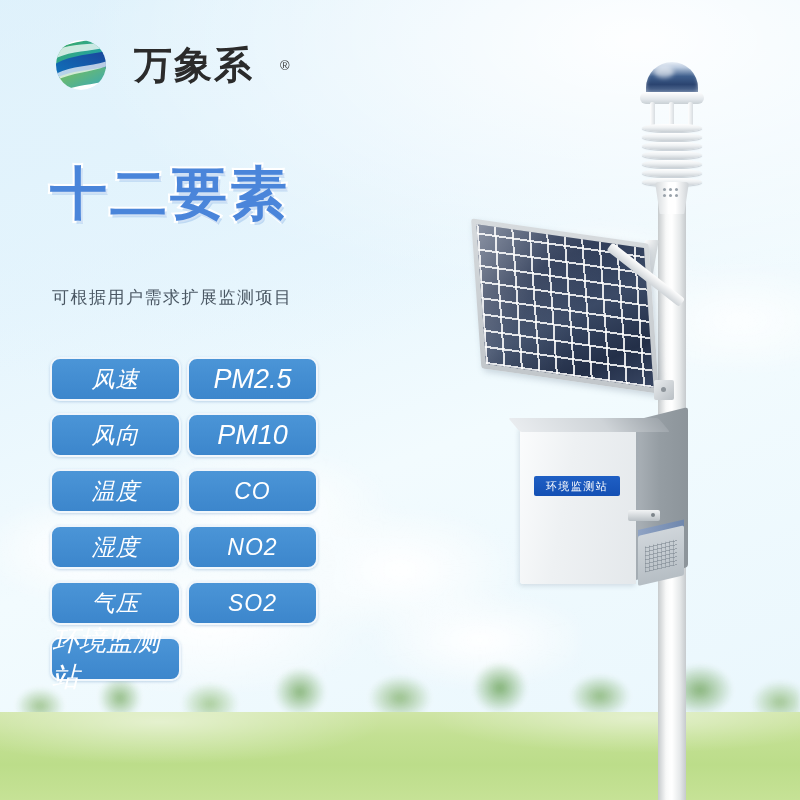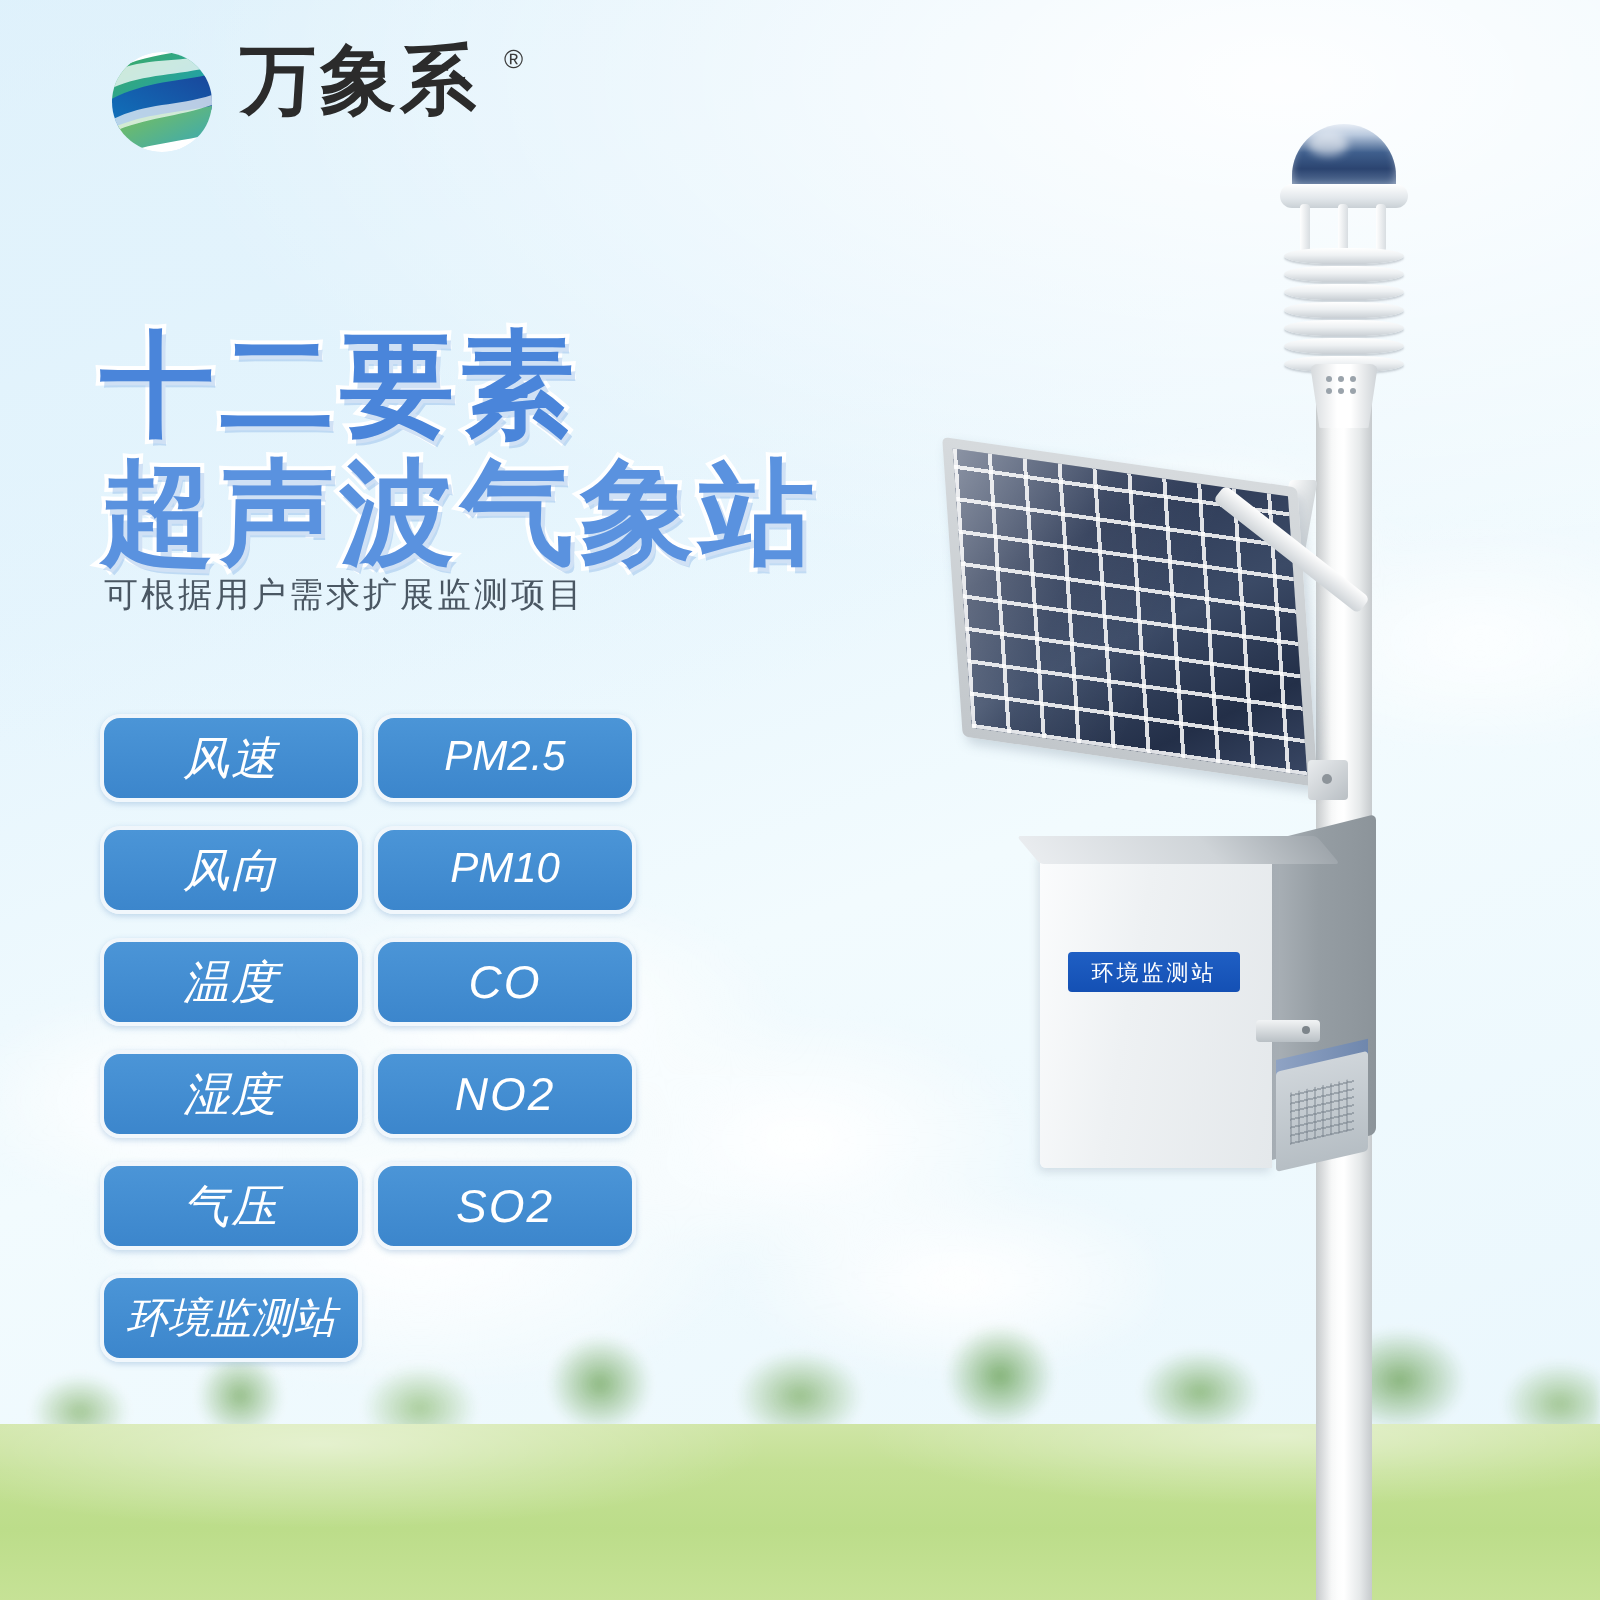--- a/index.html
+++ b/index.html
@@ -58,21 +58,21 @@
     background:linear-gradient(180deg,#cfe5a6 0%,#c3e093 26%,#bcdd8a 60%,#c6e296 100%);
   }
   .grass::after{
     content:"";position:absolute;inset:0;
     background:
       radial-gradient(320px 60px at 160px 10px, rgba(255,255,255,.5) 0%, rgba(255,255,255,0) 70%),
       radial-gradient(300px 50px at 640px 6px, rgba(255,255,255,.45) 0%, rgba(255,255,255,0) 70%);
   }
 
   
-  .brand{position:absolute;left:52px;top:22px;display:flex;align-items:flex-start;gap:10px;}
+  .brand{position:absolute;left:52px;top:36px;display:flex;align-items:center;gap:24px;}
   .logo-mark{width:58px;height:58px;position:relative;}
   .brand-name{
     font-size:38px;font-weight:bold;color:#2b2b2b;letter-spacing:2px;
     font-family:"Liberation Serif","DejaVu Serif",serif;line-height:1;
   }
   .brand-reg{font-size:13px;vertical-align:super;color:#3a3a3a;margin-left:2px;}
 
   
   .headline{position:absolute;left:50px;top:118px;width:440px;margin-top:44px;}
   .hl{
@@ -96,21 +96,21 @@
     height:44px;border-radius:10px;
     background:linear-gradient(180deg,#4b95d7 0%,#3c86cc 100%);
     border:2px solid rgba(255,255,255,.92);
     box-shadow:0 1px 3px rgba(60,120,180,.28);
     display:flex;align-items:center;justify-content:center;
     color:#fff;font-size:23px;letter-spacing:1px;
     font-family:"Liberation Sans","DejaVu Sans",sans-serif;
     box-sizing:border-box;
     font-style:italic;
   }
-  .tag.small{font-size:21px;letter-spacing:0;}
+  .tag.small{font-size:27px;letter-spacing:0;}
 
   
   .station{position:absolute;left:440px;top:40px;width:360px;height:760px;}
 
   .pole{
     position:absolute;left:218px;top:150px;width:28px;height:650px;
     background:linear-gradient(90deg,#d3d7d9 0%,#fbfcfc 28%,#ffffff 50%,#e6e9ea 78%,#c6cacd 100%);
     border-radius:3px;
   }
   .pole-shadow{
@@ -327,21 +327,20 @@
           <path d="M0 40 C 20 28, 38 32, 58 24 L58 29 C 38 37, 20 36, 0 46 Z" fill="#ffffff" opacity=".7"></path>
         </g>
       </svg>
     </span>
     <span class="brand-name">万象系</span>
     <span class="brand-reg">®</span>
   </div>
 
   <div class="headline">
     <div class="hl l1">十二要素</div>
-    <div class="hl l2">超声波气象站</div>
   </div>
   <div class="subhead">可根据用户需求扩展监测项目</div>
 
   <div class="tags" id="tag-grid">
       <div class="tag">风速</div>
       <div class="tag small">PM2.5</div>
       <div class="tag">风向</div>
       <div class="tag small">PM10</div>
       <div class="tag">温度</div>
       <div class="tag">CO</div>

